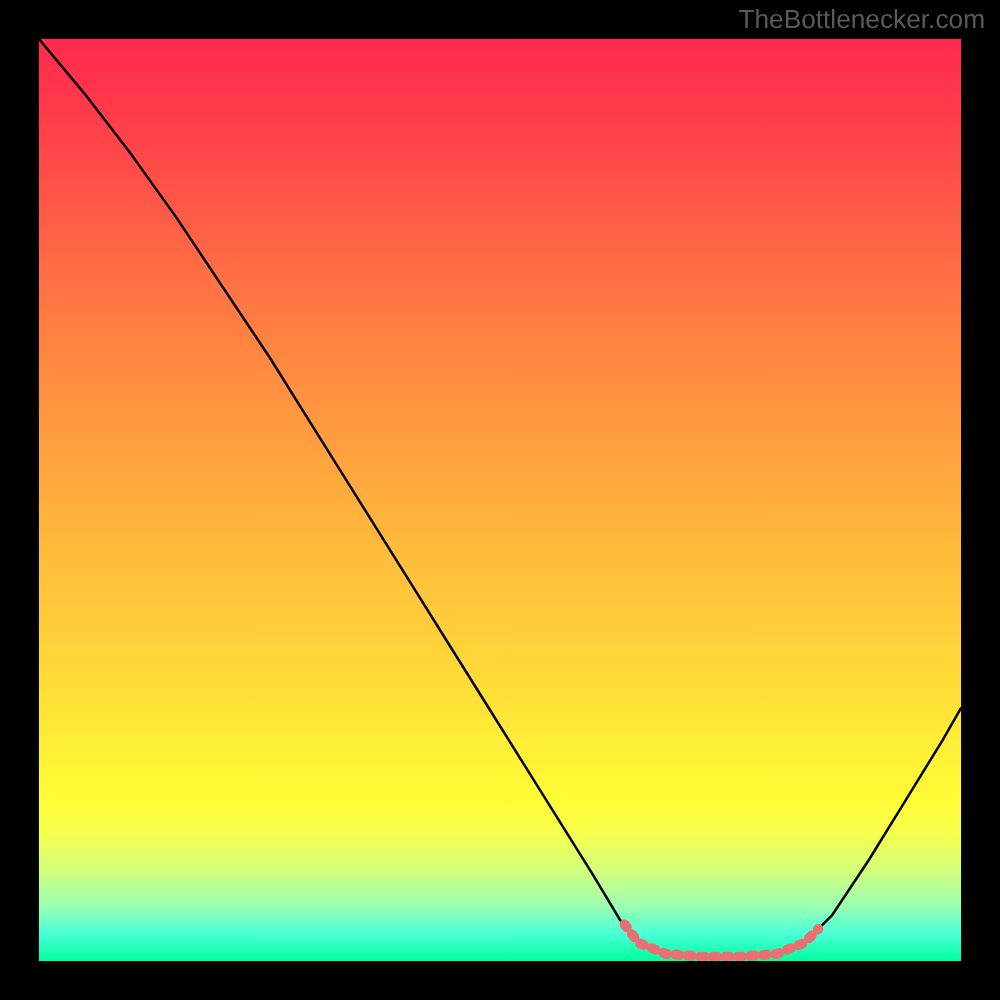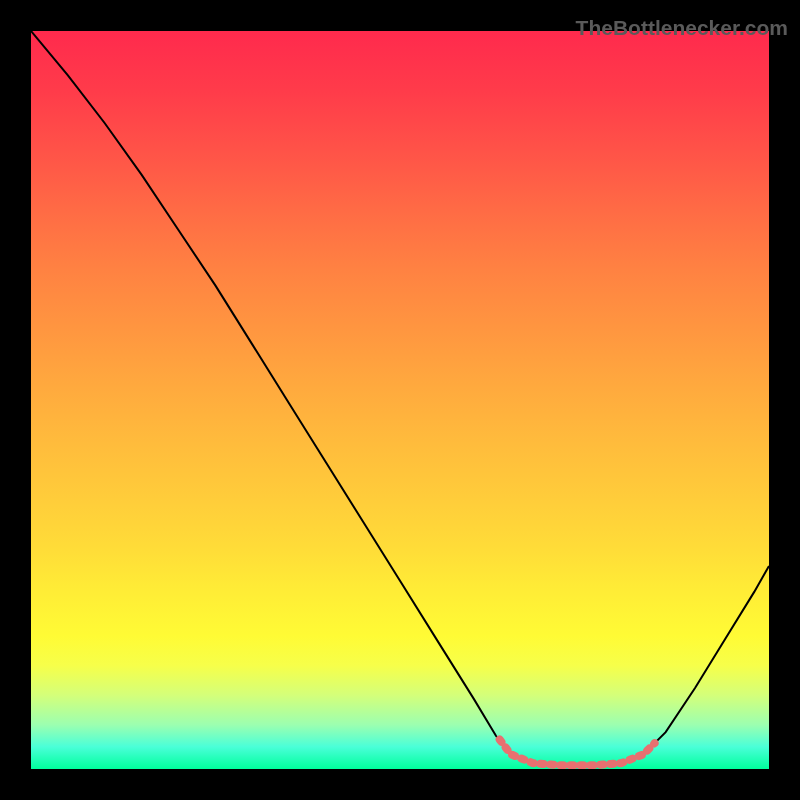--- a/index.html
+++ b/index.html
@@ -9,23 +9,22 @@
     background: #000;
     position: relative;
     font-family: Arial, sans-serif;
   }
   .watermark {
     position: absolute;
     top: 4px;
     right: 12px;
     color: #5a5a5a;
     font-size: 21px;
-    font-weight: bold;
+    font-weight: normal;
     z-index: 10;
-    margin-top: 12px;
   }
   .plot-area {
     position: absolute;
     left: 31px;
     top: 31px;
     width: 738px;
     height: 738px;
     overflow: hidden;
   }
   .gradient-bg {

